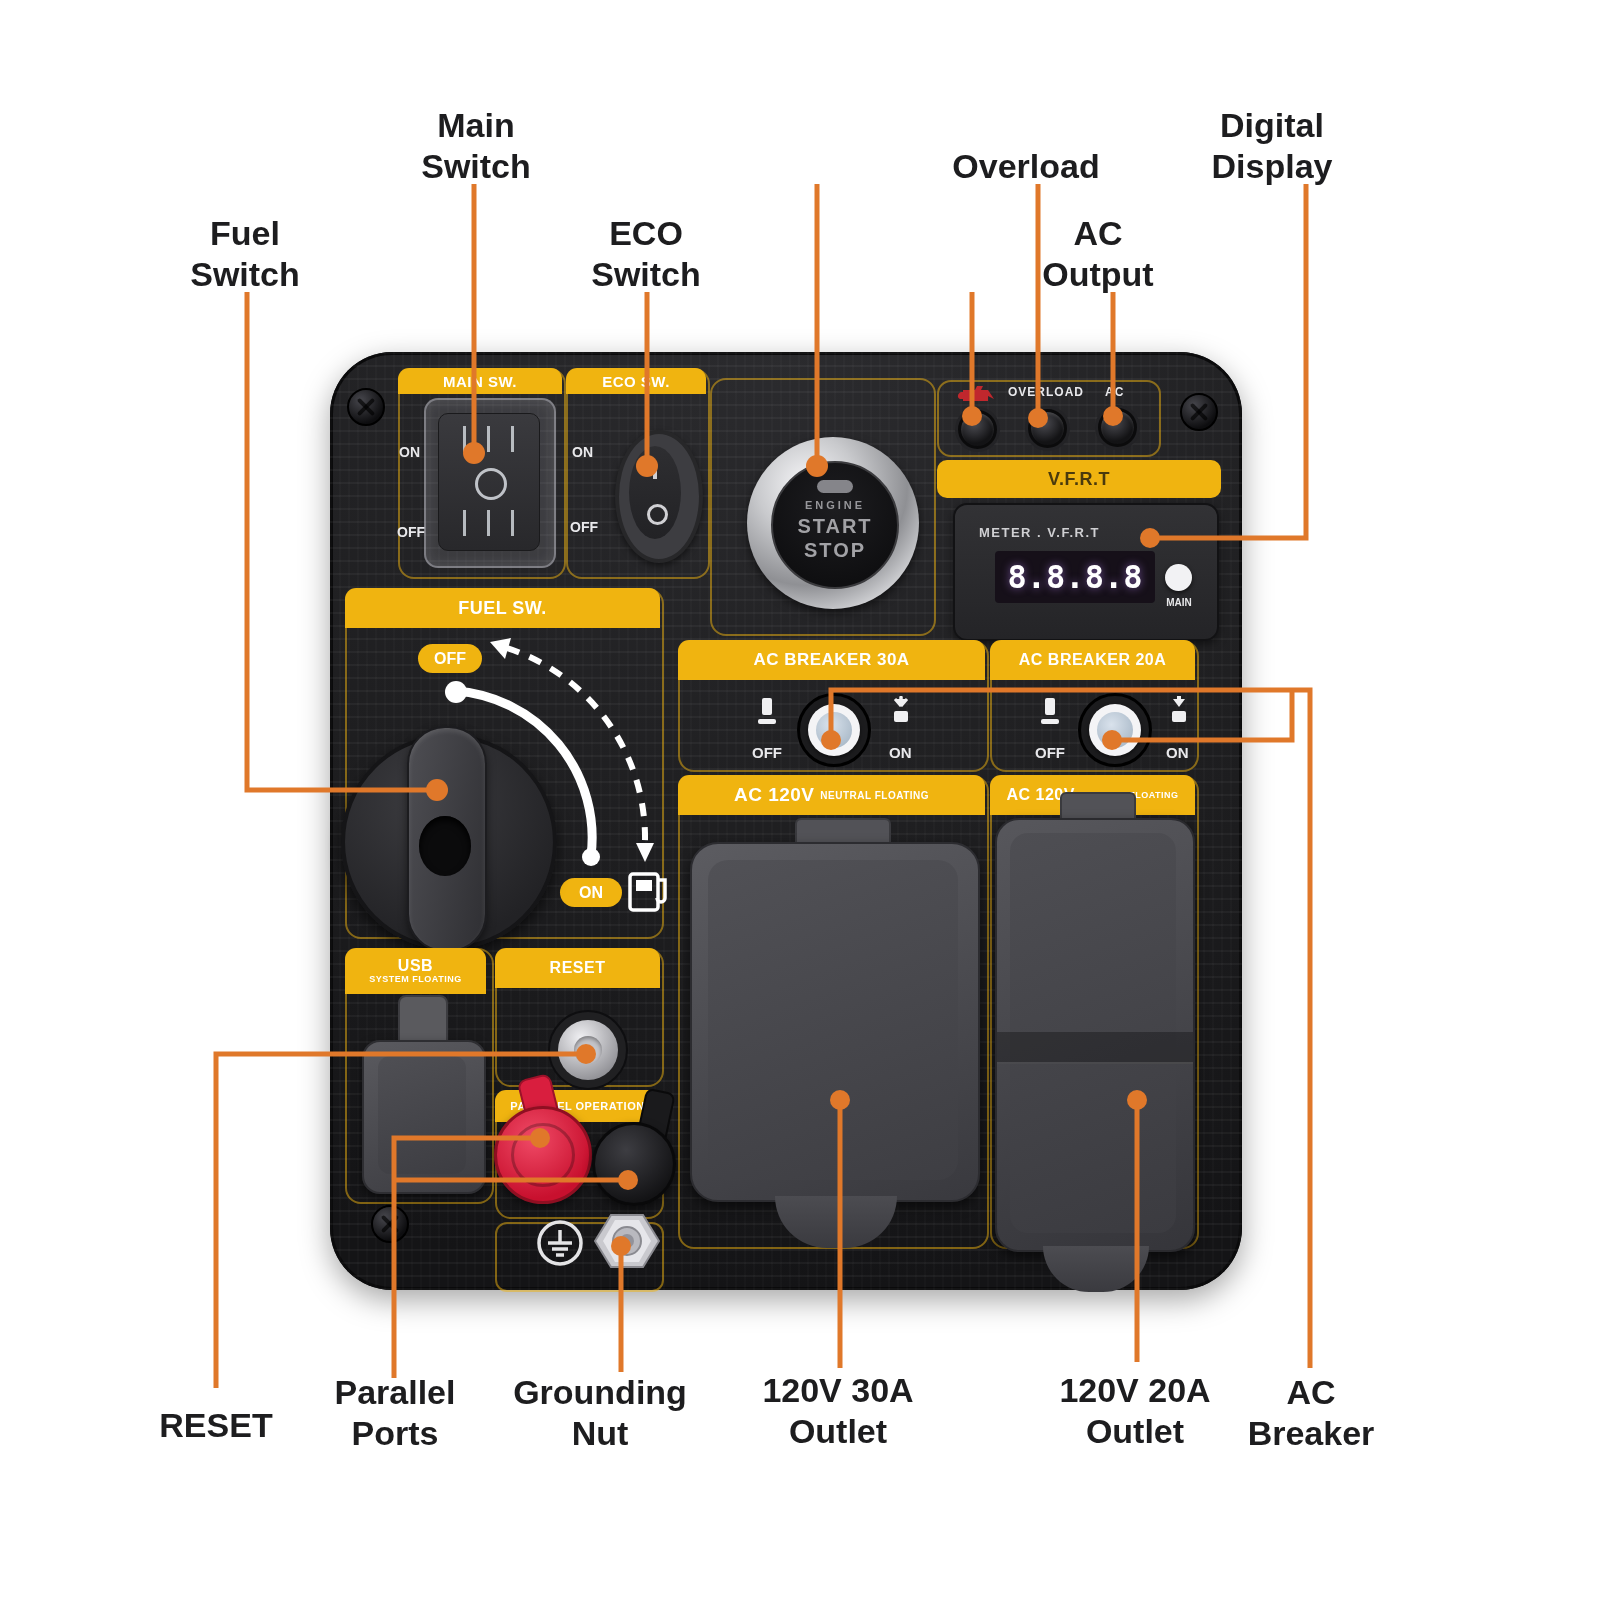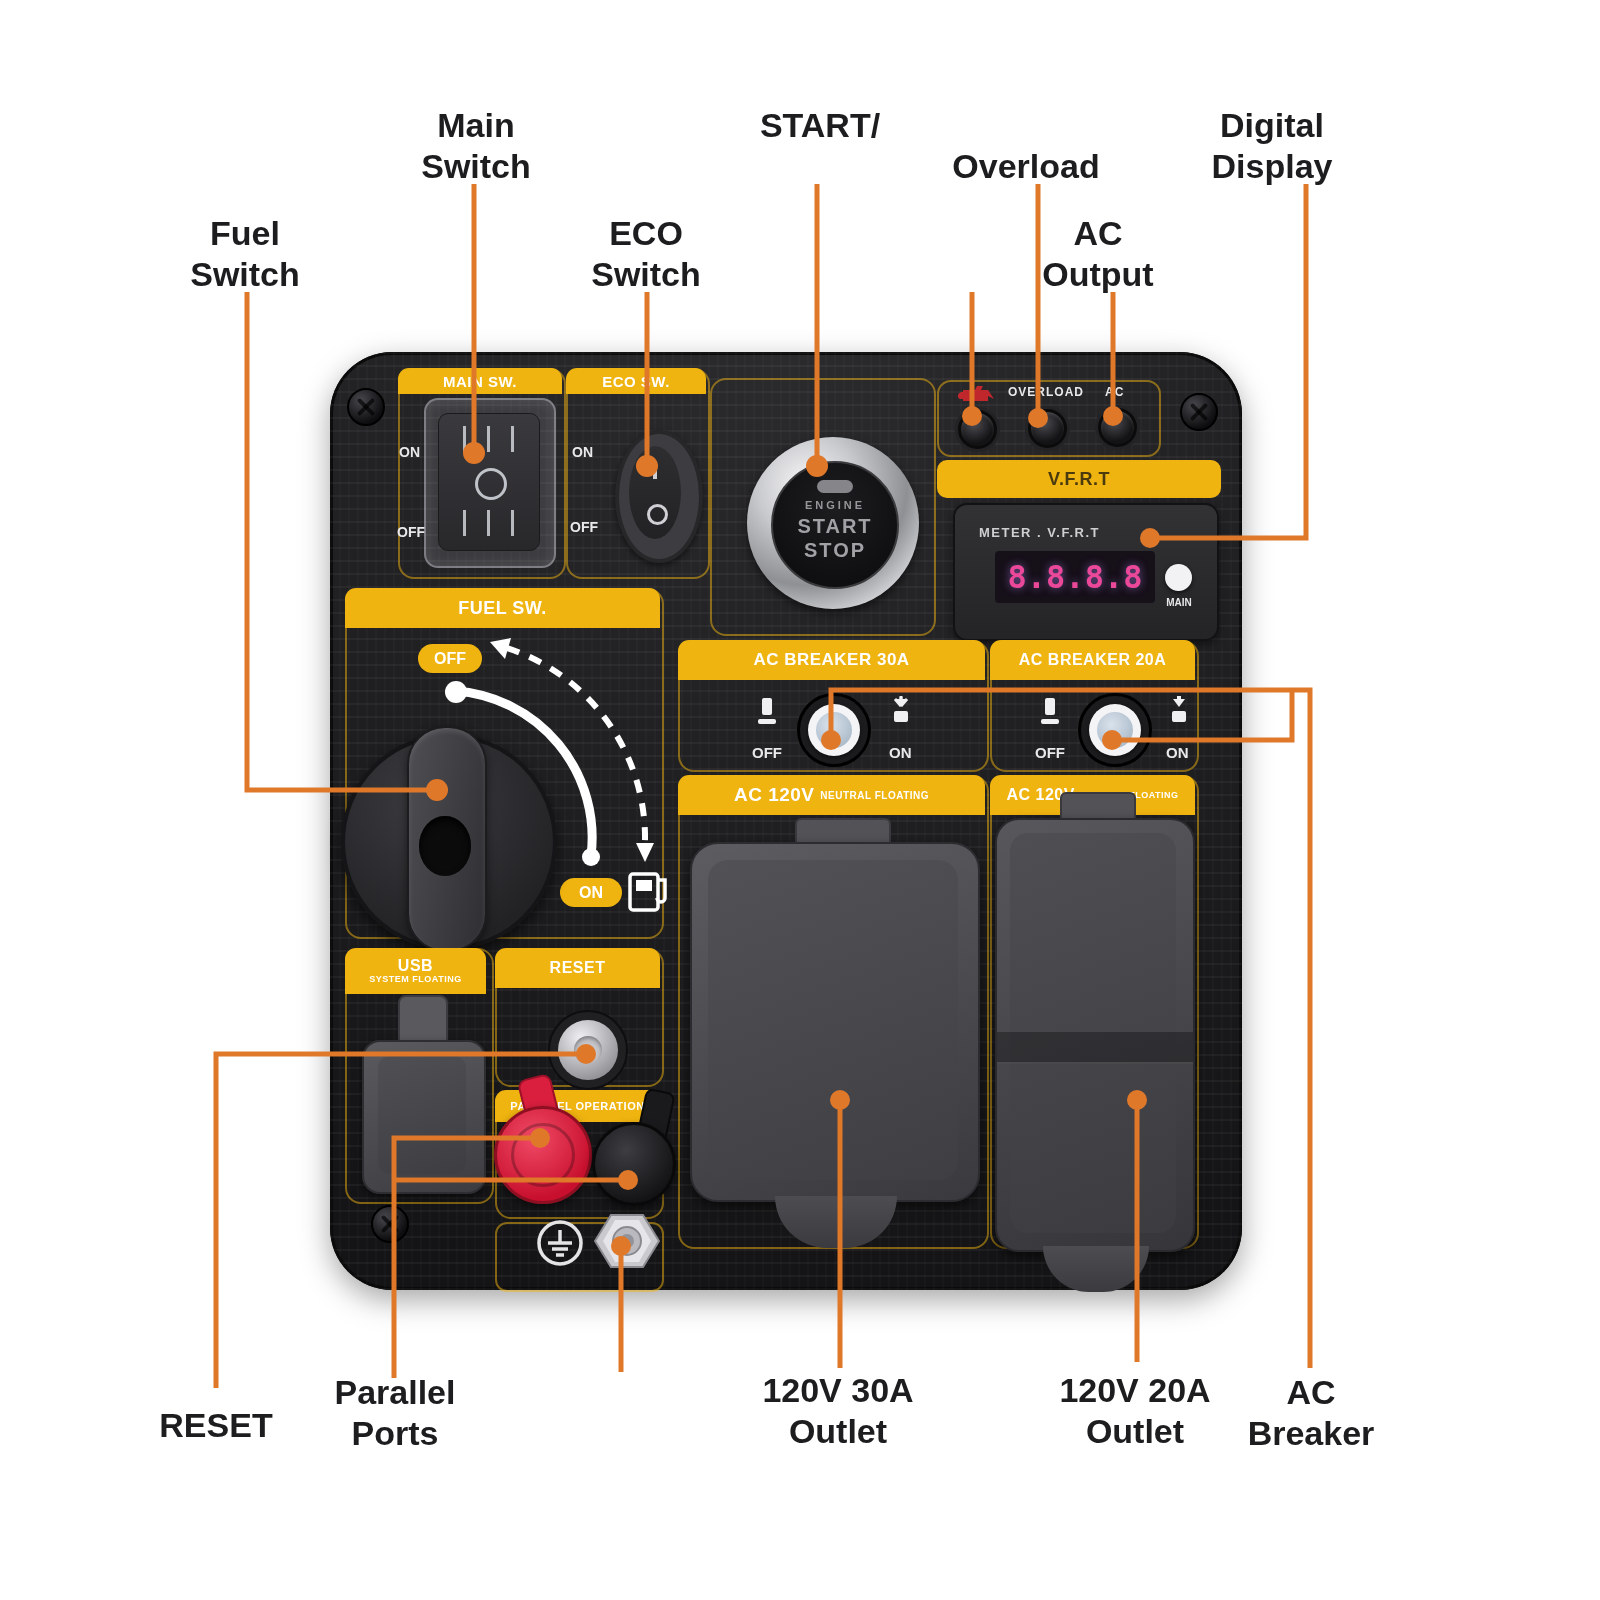--- a/index.html
+++ b/index.html
@@ -109,21 +109,21 @@
     <div class="abs circ light" style="left:958px;top:410px;width:33px;height:33px;"></div>
     <div class="abs circ light" style="left:1028px;top:409px;width:33px;height:33px;"></div>
     <div class="abs circ light" style="left:1098px;top:408px;width:33px;height:33px;"></div>
   </div>
 
   <div>
     <div class="abs hdr" style="left:937px;top:460px;width:284px;height:38px;border-radius:10px;font-size:18px;color:#4a3a0d;">V.F.R.T</div>
     <div class="abs" style="left:953px;top:503px;width:262px;height:134px;border-radius:14px;background:linear-gradient(180deg,#323235,#242427);border:2px solid #121214;box-shadow:0 3px 8px rgba(0,0,0,.5);">
       <div class="abs" style="left:24px;top:20px;font-size:13px;letter-spacing:1.5px;font-weight:700;color:#cfcfd2;">METER . V.F.R.T</div>
       <div class="abs" style="left:40px;top:46px;width:160px;height:52px;border-radius:4px;background:#161019;display:flex;align-items:center;justify-content:center;">
-        <span style="font-family:'DejaVu Sans Mono',monospace;font-weight:700;font-size:32px;color:#ec4899;text-shadow:0 0 9px rgba(166,120,224,.65);">8.8.8.8</span>
+        <span style="font-family:'DejaVu Sans Mono',monospace;font-weight:700;font-size:32px;color:#ffffff;text-shadow:0 0 9px rgba(166,120,224,.65);">8.8.8.8</span>
       </div>
       <div class="abs circ" style="left:210px;top:59px;width:27px;height:27px;background:#f2f2f4;box-shadow:0 2px 4px rgba(0,0,0,.6);"></div>
       <div class="abs" style="left:204px;top:92px;width:40px;text-align:center;font-size:10px;font-weight:700;color:#e8e8ea;">MAIN</div>
     </div>
   </div>
 
   <div>
     <div class="abs sec" style="left:678px;top:640px;width:307px;height:128px;"></div>
     <div class="abs hdr" style="left:678px;top:640px;width:307px;height:40px;font-size:17px;">AC BREAKER 30A</div>
     <svg width="22" height="26" viewBox="0 0 22 26" style="left:756px;top:698px;">
@@ -301,21 +301,20 @@
       <circle cx="831" cy="740" r="10"></circle>
       <circle cx="1112" cy="740" r="10"></circle>
     </g>
   </svg>
 
   <div class="lbl" style="left:376px;top:105px;width:200px;">
     <div>Main</div>
       <div>Switch</div>
   </div>
   <div class="lbl" style="left:685px;top:105px;width:270px;">
-    <div>START/</div>
   </div>
   <div class="lbl" style="left:926px;top:146px;width:200px;">
     <div>Overload</div>
   </div>
   <div class="lbl" style="left:1172px;top:105px;width:200px;">
     <div>Digital</div>
       <div>Display</div>
   </div>
   <div class="lbl" style="left:145px;top:213px;width:200px;">
     <div>Fuel</div>
@@ -329,20 +328,24 @@
     <div>AC</div>
       <div>Output</div>
   </div>
   <div class="lbl" style="left:136px;top:1405px;width:160px;">
     <div>RESET</div>
   </div>
   <div class="lbl" style="left:305px;top:1372px;width:180px;">
     <div>Parallel</div>
       <div>Ports</div>
   </div>
+  <div class="lbl" style="left:500px;top:1372px;width:200px;">
+    <div>Grounding</div>
+      <div>Nut</div>
+  </div>
   <div class="lbl" style="left:738px;top:1370px;width:200px;">
     <div>120V 30A</div>
       <div>Outlet</div>
   </div>
   <div class="lbl" style="left:1035px;top:1370px;width:200px;">
     <div>120V 20A</div>
       <div>Outlet</div>
   </div>
   <div class="lbl" style="left:1221px;top:1372px;width:180px;">
     <div>AC</div>

